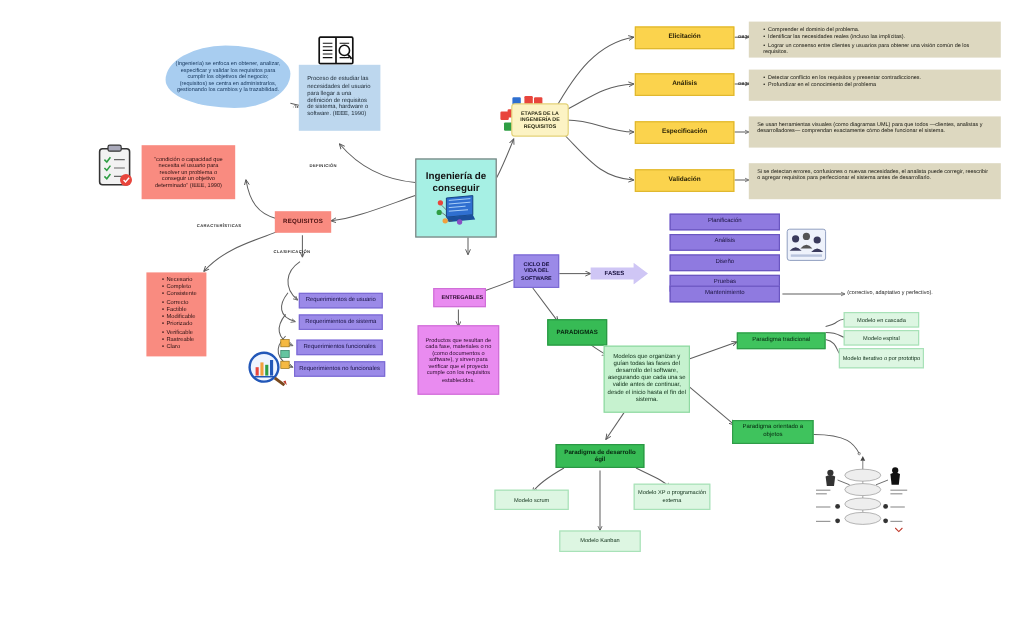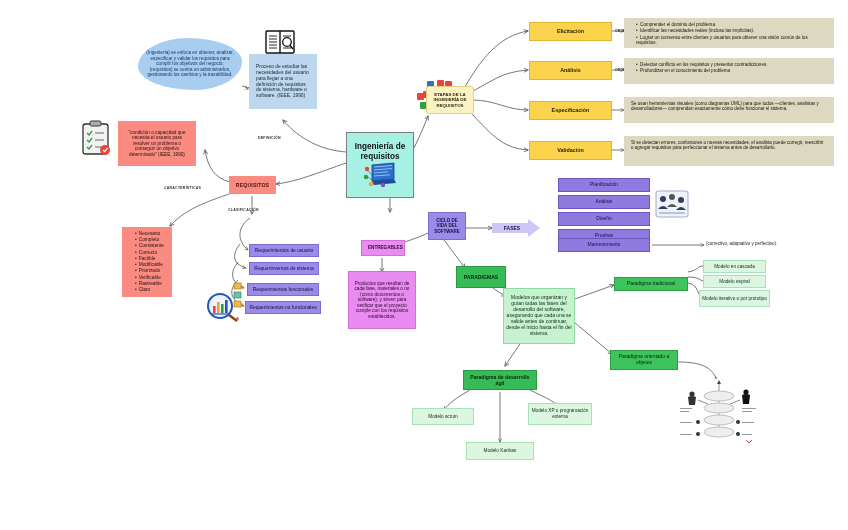--- a/index.html
+++ b/index.html
@@ -210,21 +210,21 @@
 
       <path d="M678,362 C706,362 712,370 716,378" marker-end="url(#dot)"></path>
 
       <path d="M470,390 C456,398 448,404 444,410" marker-end="url(#ahg)"></path>
       <path d="M500,392 L500,442" marker-end="url(#ahg)"></path>
       <path d="M530,390 C546,398 552,400 558,406" marker-end="url(#ahg)"></path>
     </g>
   </svg>
 
   <div class="node cyan" style="left:346px; top:132px; width:68px; height:66px;">
-    <span>Ingeniería de requisitos</span>
+    <span>Ingeniería de conseguir</span>
     <svg width="34" height="26" viewBox="0 0 34 26">
       <polygon points="9,3 31,1 31,17 9,19" fill="#2f6fd0"></polygon>
       <polygon points="9,3 31,1 31,17 9,19" fill="none" stroke="#13407e" stroke-width="0.8"></polygon>
       <path d="M11,5 L29,3.5 M11,8 L29,6.5 M11,11 L25,9.8 M11,14 L27,12.8" stroke="#bfe0ff" stroke-width="0.7"></path>
       <polygon points="9,19 31,17 33,21 11,23" fill="#1b4f9c"></polygon>
       <circle cx="4" cy="7" r="2.2" fill="#e8453c"></circle>
       <circle cx="3" cy="15" r="2.2" fill="#2f9e44"></circle>
       <circle cx="8" cy="22" r="2.2" fill="#f2a03d"></circle>
       <circle cx="20" cy="23" r="2.2" fill="#8a4fc4"></circle>
       <path d="M5,9 L9,13 M5,15 L9,18 M10,22 L14,22" stroke="#555" stroke-width="0.6"></path>

